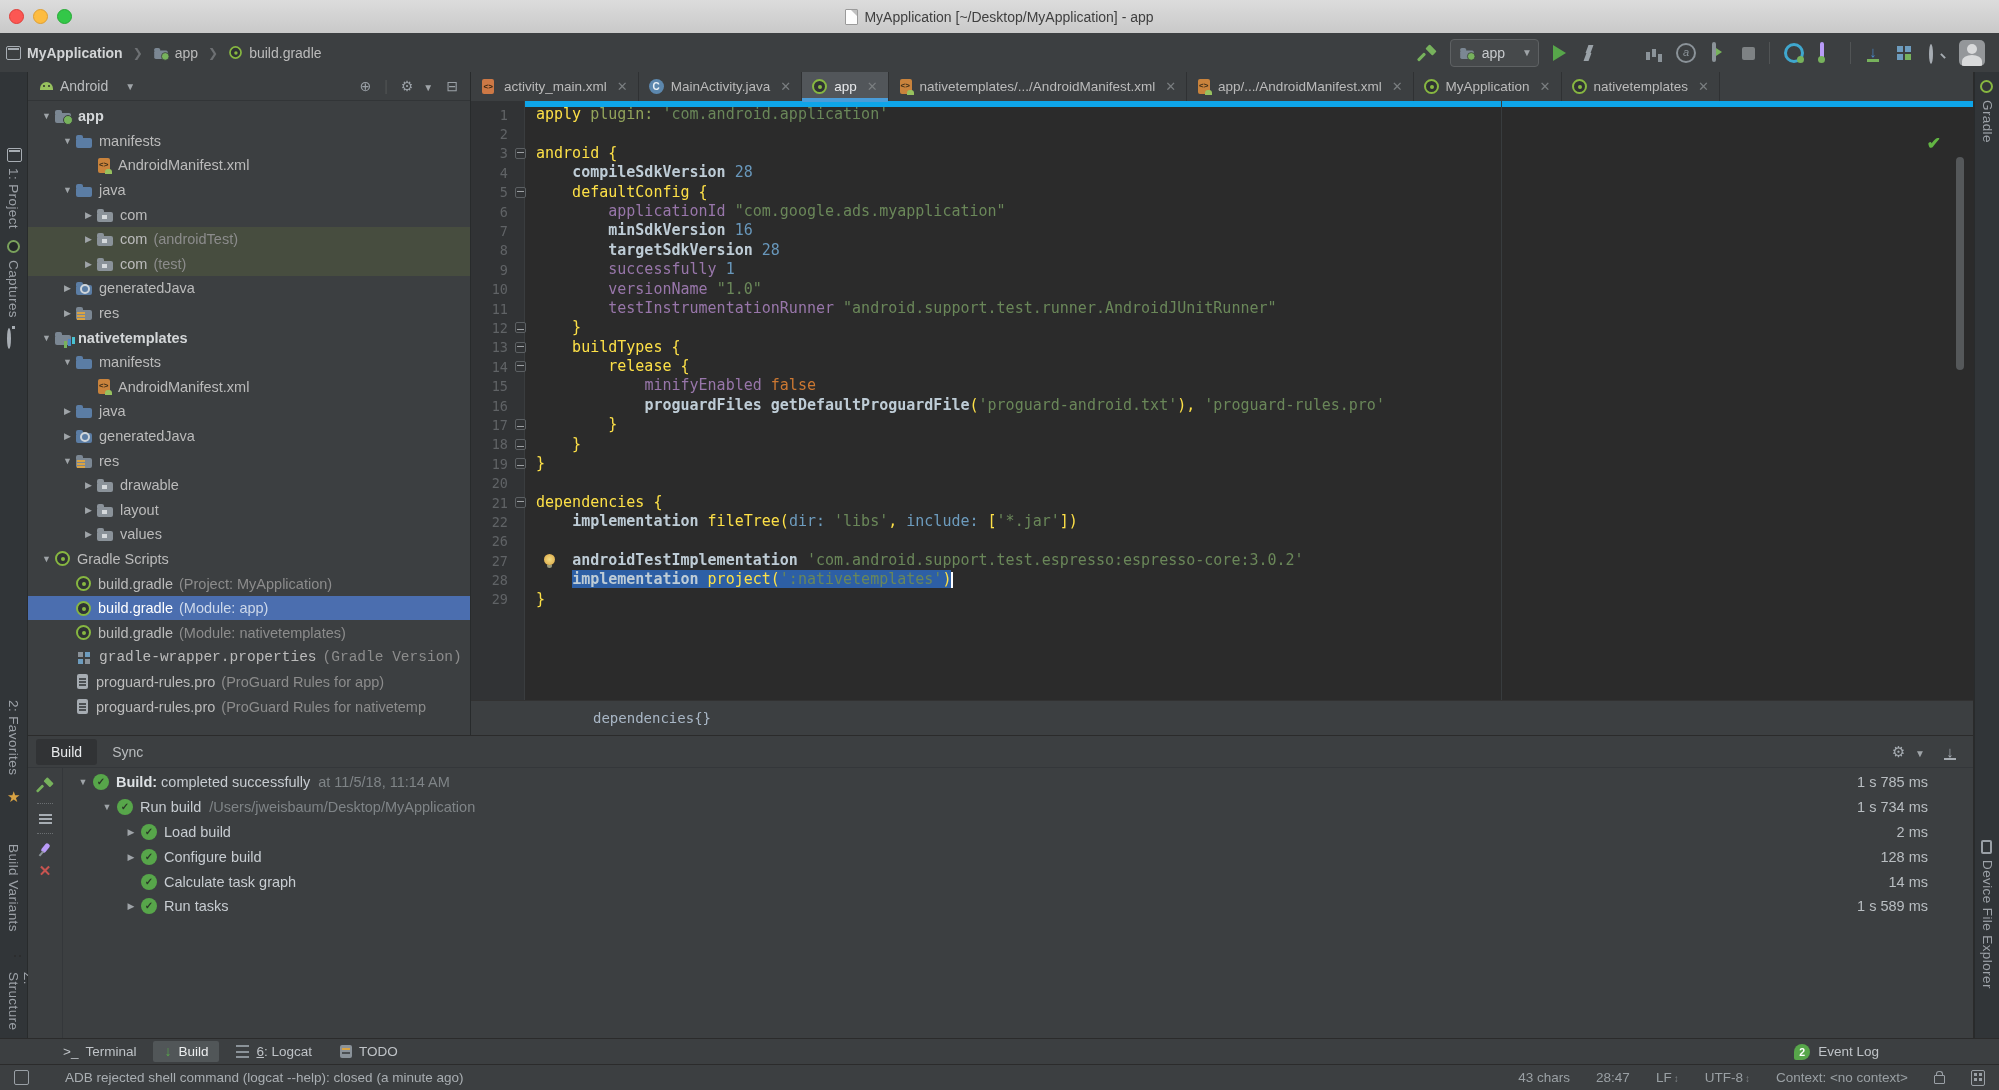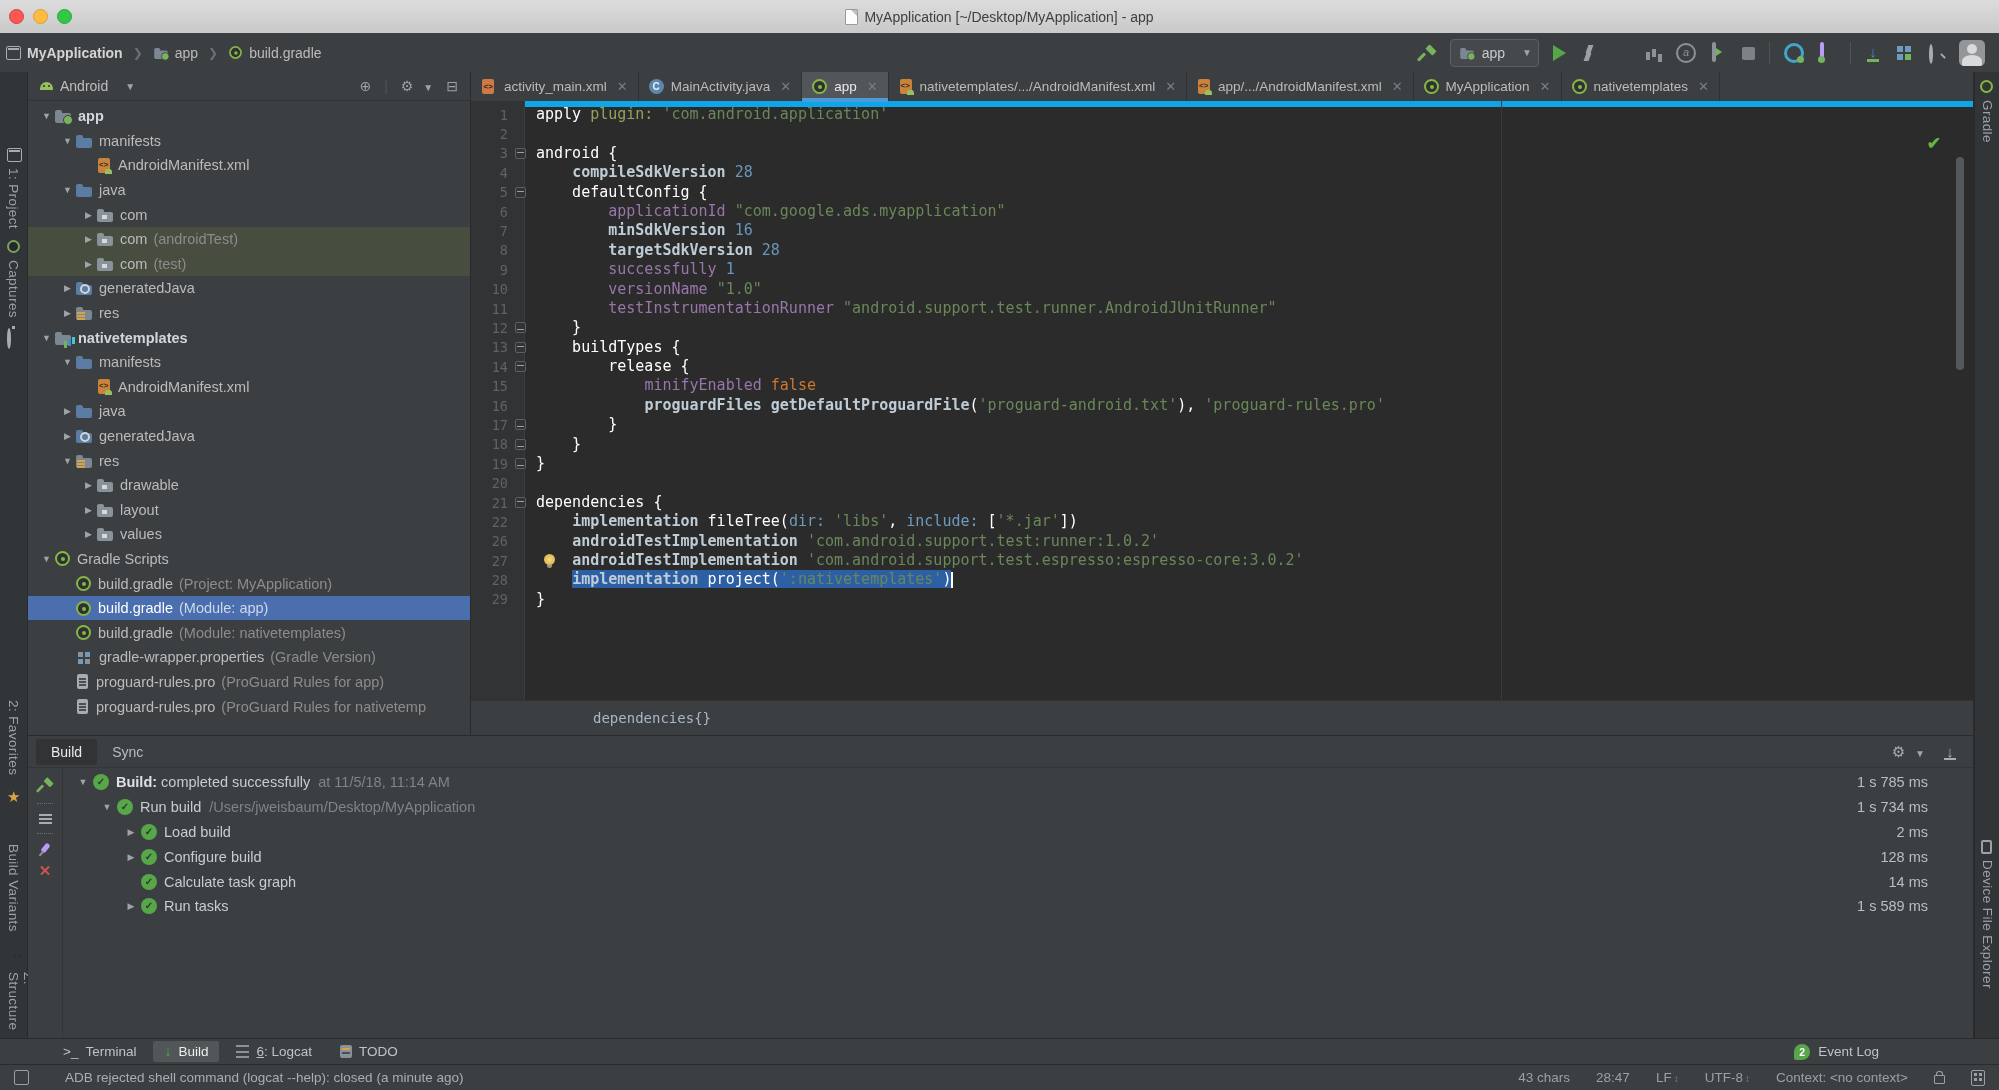--- a/index.html
+++ b/index.html
@@ -122,21 +122,21 @@
   #gutterbg{position:absolute;left:0;top:0;width:53px;height:100%;background:#313335;border-right:1px solid #3a3d3f;}
   #marginguide{position:absolute;left:1030px;top:0;bottom:0;width:1px;background:#383c3e;}
   #codelines{position:absolute;left:0;top:4px;right:0;}
   .cline{display:flex;height:19.4px;align-items:center;}
   .lnum{width:37px;flex:none;text-align:right;color:#606366;font:13.5px "DejaVu Sans Mono",monospace;padding-right:4px;}
   .foldc{width:16px;flex:none;display:flex;justify-content:center;}
   .fm{width:9px;height:9px;border:1px solid #5c6063;border-radius:2px;position:relative;background:#313335;}
   .fm-s::after{content:"";position:absolute;left:1px;right:1px;top:3px;height:1px;background:#9da0a3;}
   .fm-e::after{content:"";position:absolute;left:1px;right:1px;bottom:2px;height:1px;background:#9da0a3;}
   pre.ctext{margin:0;padding:0 0 0 8px;font:15px/19.4px "DejaVu Sans Mono",monospace;color:#a9b7c6;position:relative;}
-  .tp{color:#ffffff}.tb{color:#beccd6;font-weight:bold}.tk{color:#9876aa}.tn{color:#6897bb}
+  .tp{color:#fde047}.tb{color:#beccd6;font-weight:bold}.tk{color:#9876aa}.tn{color:#6897bb}
   .ts{color:#6a8759}.to{color:#cc7832}.ta{color:#6d9cbe}.tg{color:#92a45b}
   .selwrap{background:#2d5fa5;}
   .caret{display:inline-block;width:2px;height:16px;background:#ffffff;vertical-align:text-bottom;}
   .bulb{position:absolute;left:16px;top:3px;width:11px;height:11px;border-radius:50%;
         background:radial-gradient(#f3dc81,#d9a343);box-shadow:0 6px 0 -3px #9a9a7a;}
   #inspectok{position:absolute;right:32px;top:32px;color:#62b543;font-size:17px;font-weight:bold;}
   #vscroll{position:absolute;right:9px;top:56px;width:8px;height:213px;border-radius:4px;background:#55585a;}
   #ctxbar{position:absolute;left:0;right:0;bottom:0;height:35px;background:#3c3f41;border-top:1px solid #323232;
           display:flex;align-items:center;color:#a9b7c6;font:14px "DejaVu Sans Mono",monospace;padding-left:122px;box-sizing:border-box;}
   
@@ -431,21 +431,21 @@
         <span class="fi fi-gradle"></span>
         <span class="tlabel">build.gradle</span>
         <span class="tdetail">(Module: app)</span>
       </div>
       <div class="trow" style="padding-left: 31px;">
         <span class="arr"></span>
         <span class="fi fi-gradle"></span>
         <span class="tlabel">build.gradle</span>
         <span class="tdetail">(Module: nativetemplates)</span>
       </div>
-      <div class="trow" style="padding-left: 31px;">
+      <div class="trow" style="padding-left: 31px; font-family: Liberation Mono, monospace;">
         <span class="arr"></span>
         <span class="fi fi-wrapper"></span>
         <span class="tlabel">gradle-wrapper.properties</span>
         <span class="tdetail">(Gradle Version)</span>
       </div>
       <div class="trow" style="padding-left: 31px;">
         <span class="arr"></span>
         <span class="fi fi-proguard">
           <span class="ft"></span>
           <span class="fb"></span>
@@ -640,21 +640,20 @@
           <pre class="ctext"><span class="tp">dependencies {</span></pre>
         </div>
         <div class="cline">
           <span class="lnum">22</span>
           <span class="foldc"></span>
           <pre class="ctext"><span class="tp">    </span><span class="tb">implementation</span><span class="tp"> fileTree(</span><span class="ta">dir:</span><span class="tp"> </span><span class="ts">'libs'</span><span class="tp">, </span><span class="ta">include:</span><span class="tp"> [</span><span class="ts">'*.jar'</span><span class="tp">])</span></pre>
         </div>
         <div class="cline">
           <span class="lnum">26</span>
           <span class="foldc"></span>
-          <pre class="ctext"><span class="tp">    </span><span class="tb">androidTestImplementation</span><span class="tp"> </span><span class="ts">'com.android.support.test:runner:1.0.2'</span></pre>
         </div>
         <div class="cline">
           <span class="lnum">27</span>
           <span class="foldc"></span>
           <pre class="ctext"><span class="bulb"></span><span class="tp">    </span><span class="tb">androidTestImplementation</span><span class="tp"> </span><span class="ts">'com.android.support.test.espresso:espresso-core:3.0.2'</span></pre>
         </div>
         <div class="cline">
           <span class="lnum">28</span>
           <span class="foldc"></span>
           <pre class="ctext"><span class="tp">    </span><span class="selwrap"><span class="tb">implementation</span><span class="tp"> </span><span class="tp">project</span><span class="tp">(</span><span class="ts">':nativetemplates'</span><span class="tp">)</span></span><span class="caret"></span></pre>

